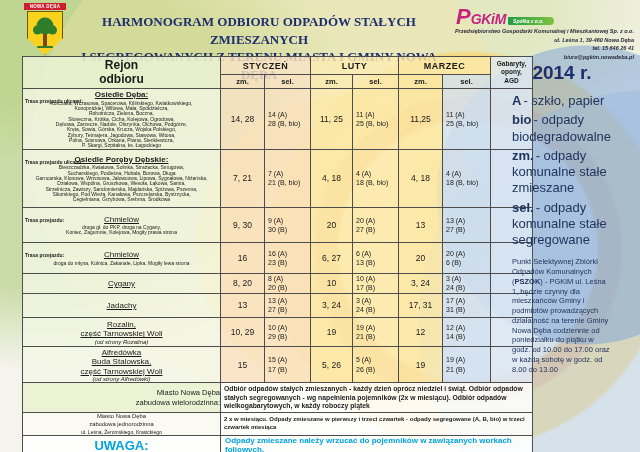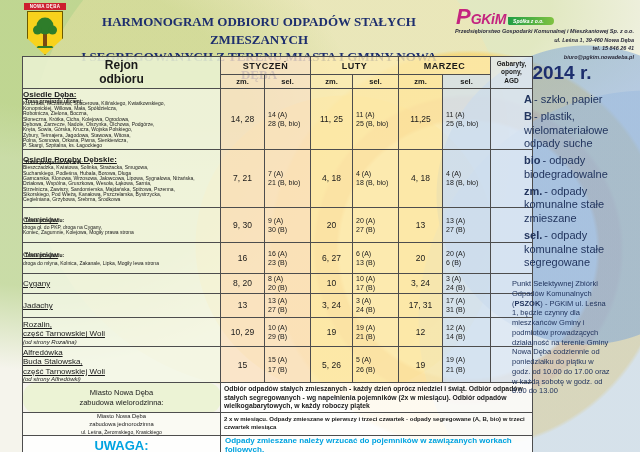--- a/index.html
+++ b/index.html
@@ -41,45 +41,45 @@
   .c-feb    { background:rgba(252,235,178,.82); }
   .c-mar    { background:rgba(252,233,170,.82); }
   .c-marsel { background:rgba(213,227,241,.85); }
   .c-bulk   { background:rgba(224,234,245,.82); }
   th.reg-h  { font-size:12px; line-height:1.15; background:rgba(233,241,208,.9); }
   th.month  { font-size:9px; letter-spacing:.5px; }
   th.sub    { font-size:7.5px; }
   th.bulk-h { font-size:6.5px; line-height:1.25; font-weight:bold; }
   td.zm  { text-align:center; font-size:8.5px; }
   td.sel { font-size:7px; line-height:1.3; padding-left:3px; text-align:left; }
-  .reg-cell { position:relative; }
+  .reg-cell { position:relative; text-align:center; }
   .reg-top { vertical-align:top; }
   .route-label { position:absolute; left:2px; top:9px; font-size:5px; font-weight:bold; }
   .reg-name { font-size:8px; text-decoration:underline; line-height:1.2; margin-top:1px; }
   .bold-name { font-weight:bold; }
   .reg-note { font-size:6px; font-style:italic; }
   .streets { font-size:5px; line-height:1.07; margin-top:1px; }
   .h-month{height:18px} .h-sub{height:14px}
   .rr1{height:58px} .rr2{height:58px} .rr3{height:35px} .rr4{height:31px}
   .rr5{height:20px} .rr6{height:24px} .rr7{height:29px} .rr8{height:35px}
   .rcity1{height:30px} .rcity2{height:22px} .ruw{height:18px}
-  td.city-name { text-align:center; font-size:7.5px; line-height:1.3; background:rgba(235,242,210,.88);border-radius:13px; }
+  td.city-name { text-align:right; font-size:7.5px; line-height:1.3; background:rgba(235,242,210,.88); }
   td.city-name2 { text-align:center; font-size:5.8px; line-height:1.3; background:rgba(250,250,244,.88); }
   .city-streets { font-size:5px; text-decoration:underline; }
   td.city-text { font-size:6.8px; font-weight:bold; text-align:left; padding:1px 3px; background:rgba(255,255,255,.85); line-height:1.3; }
   td.city-text2 { font-size:6px; }
   td.uwaga-label { font-size:13px; font-weight:bold; color:#00a3e0; text-align:center; background:rgba(255,255,255,.9); }
   td.uwaga-text { font-size:8px; font-weight:bold; color:#00a3e0; padding-left:4px; text-align:left; background:rgba(255,255,255,.9); }
 
   
   .sidebar { position:absolute; left:512px; top:62px; width:100px; color:#22355e; }
   .year { font-size:19px; font-weight:bold; color:#1d2e6e; text-align:center; margin:0 0 9px; }
   .sb-p { font-size:7.5px; line-height:1.32; margin:0 0 9px; }
   .legend { margin:0 0 9px; }
-  .legend-item { font-size:11px; line-height:1.25; margin-bottom:3px;margin-left:12px; }
+  .legend-item { font-size:13px; line-height:1.25; margin-bottom:3px; }
   .legend-item b { margin-right:2px; }
   .pszok { font-size:7.5px; text-align:left; line-height:1.3; margin:0; }
 </style>
 </head>
 <body>
 
 <div class="flyer">
 
   <div class="crest">
     <div class="crest-banner">NOWA DĘBA</div>
@@ -320,21 +320,20 @@
     </tr>
   </tbody>
     </table>
 
   <div class="sidebar">
     <div class="year">2014 r.</div>
 
 
     <div class="legend">
       <div class="legend-item"><b>A</b><span>- szkło, papier</span></div>
-      <div class="legend-item"><b>B</b><span>- plastik, wielomateriałowe odpady suche</span></div>
       <div class="legend-item"><b>bio</b><span>- odpady biodegradowalne</span></div>
       <div class="legend-item"><b>zm.</b><span>- odpady komunalne stałe zmieszane</span></div>
       <div class="legend-item"><b>sel.</b><span>- odpady komunalne stałe segregowane</span></div>
     </div>
 
     <p class="pszok"><span>Punkt Selektywnej Zbiórki Odpadów Komunalnych (</span><b>PSZOK</b><span>) - PGKiM ul. Leśna 1, będzie czynny dla mieszkańców Gminy i podmiotów prowadzących działalność na terenie Gminy Nowa Dęba codziennie od poniedziałku do piątku w godz. od 10.00 do 17.00 oraz w każdą sobotę w godz. od 8.00 do 13.00</span></p>
   </div>
 
 </div>
 

